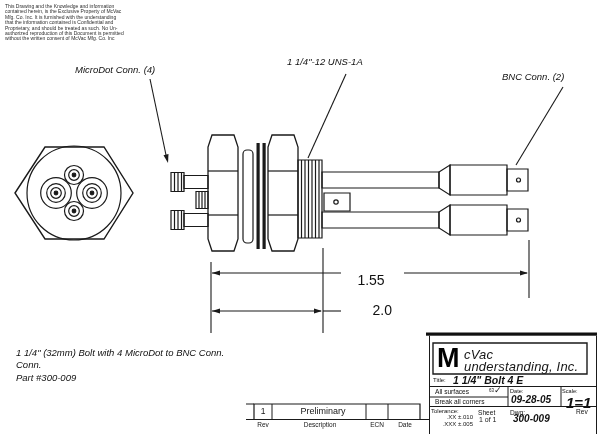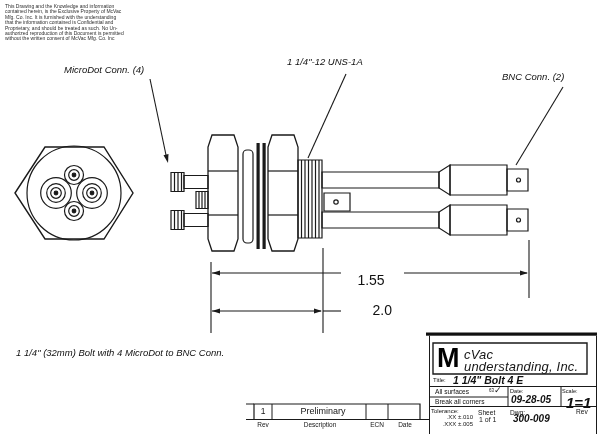--- a/index.html
+++ b/index.html
@@ -173,29 +173,31 @@
   <div class="abs legal">
     <div>This Drawing and the Knowledge and information</div>
     <div>contained herein, is the Exclusive Property of McVac</div>
     <div>Mfg. Co. Inc. It is furnished with the understanding</div>
     <div>that the information contained is Confidential and</div>
     <div>Proprietary, and should be treated as such. No Un-</div>
     <div>authorized reproduction of this Document is permitted</div>
     <div>without the written consent of McVac Mfg. Co. Inc</div>
   </div>
 
-  <div class="abs callout" style="left:64px;top:64px;">MicroDot Conn. (4)</div>
+  <div class="abs callout" style="left:75px;top:64px;">MicroDot Conn. (4)</div>
   <div class="abs callout" style="left:287px;top:56px;">1 1/4"-12 UNS-1A</div>
   <div class="abs callout" style="left:502px;top:71px;">BNC Conn. (2)</div>
 
   <div class="abs dim" style="left:342px;top:264px;width:58px;margin-top:8px;">1.55</div>
   <div class="abs dim" style="left:342px;top:302px;width:50px;text-align:right;">2.0</div>
 
   <div class="abs desc">
     <div>1 1/4" (32mm) Bolt with 4 MicroDot to BNC Conn.</div>
+    <div>Conn.</div>
+    <div>Part #300-009</div>
   </div>
 
   <div class="abs logo-m" style="left:437px;top:346px;">M</div>
   <div class="abs company" style="left:464px;top:347px;">cVac</div>
   <div class="abs company" style="left:464px;top:359px;">understanding, Inc.</div>
 
   <div class="abs tb-label" style="left:433px;top:377px;font-size:6px;">Title:</div>
   <div class="abs tb-value" style="left:453px;top:374px;font-size:10.5px;">1 1/4" Bolt 4 E</div>
 
   <div class="abs tb-label2" style="left:435px;top:388px;">All surfaces</div>

